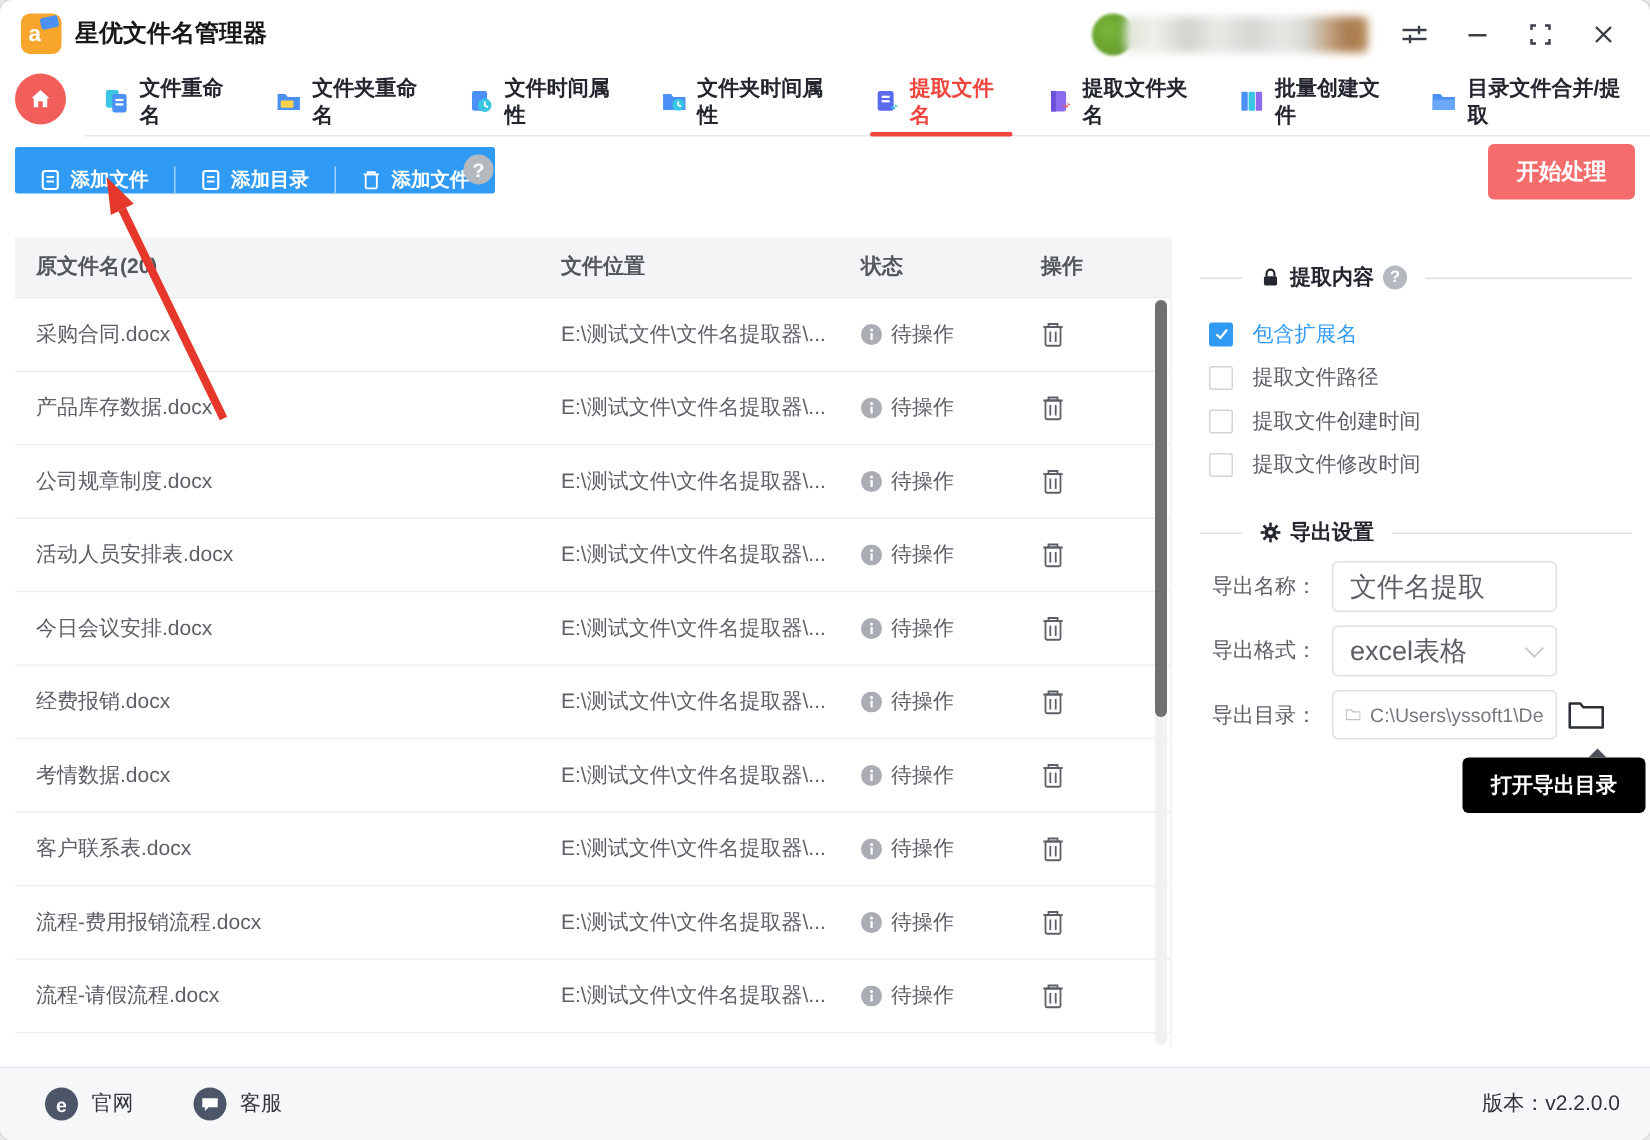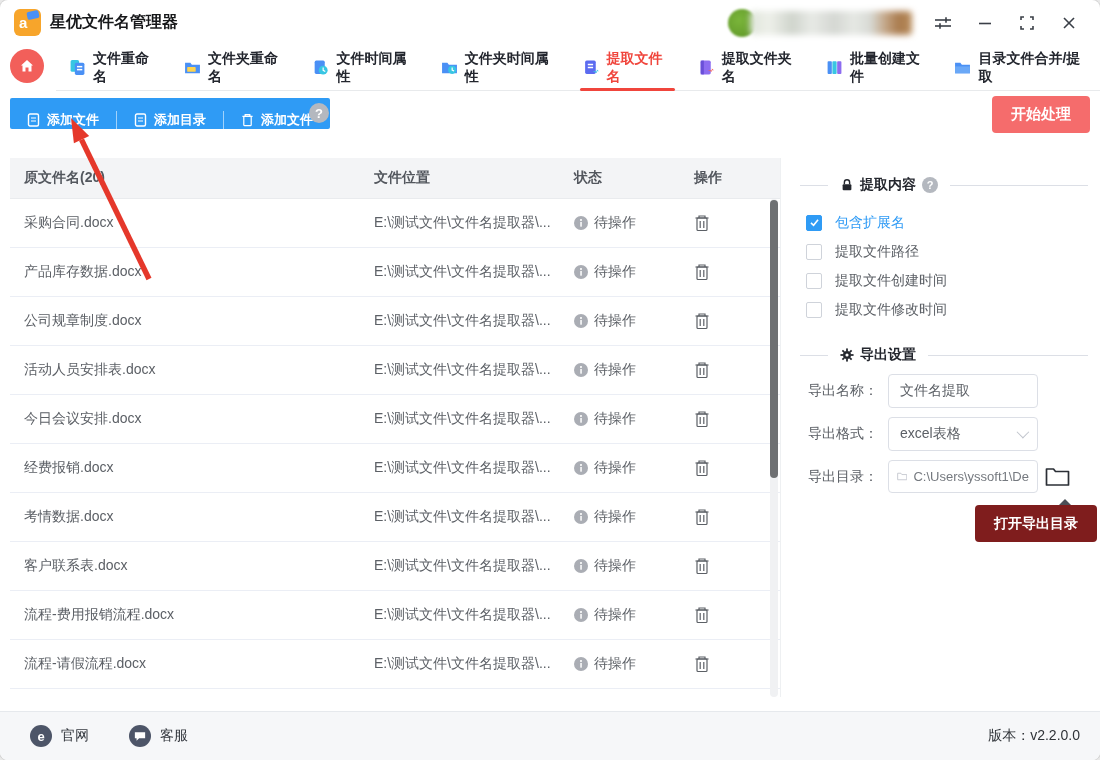--- a/index.html
+++ b/index.html
@@ -59,26 +59,26 @@
             display:flex;align-items:center;justify-content:center;}
   .optlist{margin:14px 0 0 16px;}
   .optrow{display:flex;align-items:center;gap:13px;height:29px;font-size:14px;color:#5c6066;}
   .cb{width:16px;height:16px;border-radius:2px;border:1px solid #cfd3da;background:#fff;box-sizing:border-box;flex:none;
       display:flex;align-items:center;justify-content:center;}
   .cb.checked{background:#2f9bf5;border-color:#2f9bf5;}
   .optrow.checked{color:#2f9bf5;}
   .formrow{display:flex;align-items:center;margin:10px 0 0 18px;height:33px;position:relative;}
   .flabel{font-size:14px;color:#5c6066;width:80px;flex:none;}
   .finput{width:150px;height:33px;border:1px solid #dcdfe6;border-radius:4px;box-sizing:border-box;background:#fff;
-          font-size:14px;color:#5c6066;display:flex;align-items:center;padding:16px 11px;overflow:hidden;white-space:nowrap;}
+          font-size:18px;color:#5c6066;display:flex;align-items:center;padding:16px 11px;overflow:hidden;white-space:nowrap;}
   .fselect{justify-content:space-between;}
   .chev{width:8px;height:8px;border-right:1.6px solid #c0c4cc;border-bottom:1.6px solid #c0c4cc;transform:rotate(45deg) translateY(-2px);flex:none;}
   .dirinput{font-size:13px;color:#75797f;gap:6px;padding:0 8px;}
   .folderbtn{margin-left:7px;display:flex;align-items:center;}
-  .tooltip{position:absolute;left:185px;top:347px;width:122px;height:37px;background:#7f1d1d;border-radius:4px;color:#fff;
+  .tooltip{position:absolute;left:185px;top:347px;width:122px;height:37px;background:#000000;border-radius:4px;color:#fff;
            font-size:14px;font-weight:600;display:flex;align-items:center;justify-content:center;}
   .tooltip::before{content:"";position:absolute;top:-6px;right:26px;border:6px solid transparent;border-bottom-color:#4b5058;border-top:none;}
   
   .footer{position:absolute;left:0;bottom:0;right:0;height:48px;background:#f6f7f9;border-top:1px solid #e6e9ed;
           display:flex;align-items:center;}
   .flink{display:flex;align-items:center;gap:9px;font-size:14px;color:#34383f;margin-left:30px;}
   .fcirc{width:22px;height:22px;border-radius:50%;background:#4d5568;display:flex;align-items:center;justify-content:center;
          color:#fff;font-size:13px;font-weight:700;}
   .version{margin-left:auto;margin-right:20px;font-size:14px;color:#2f3338;}
   

